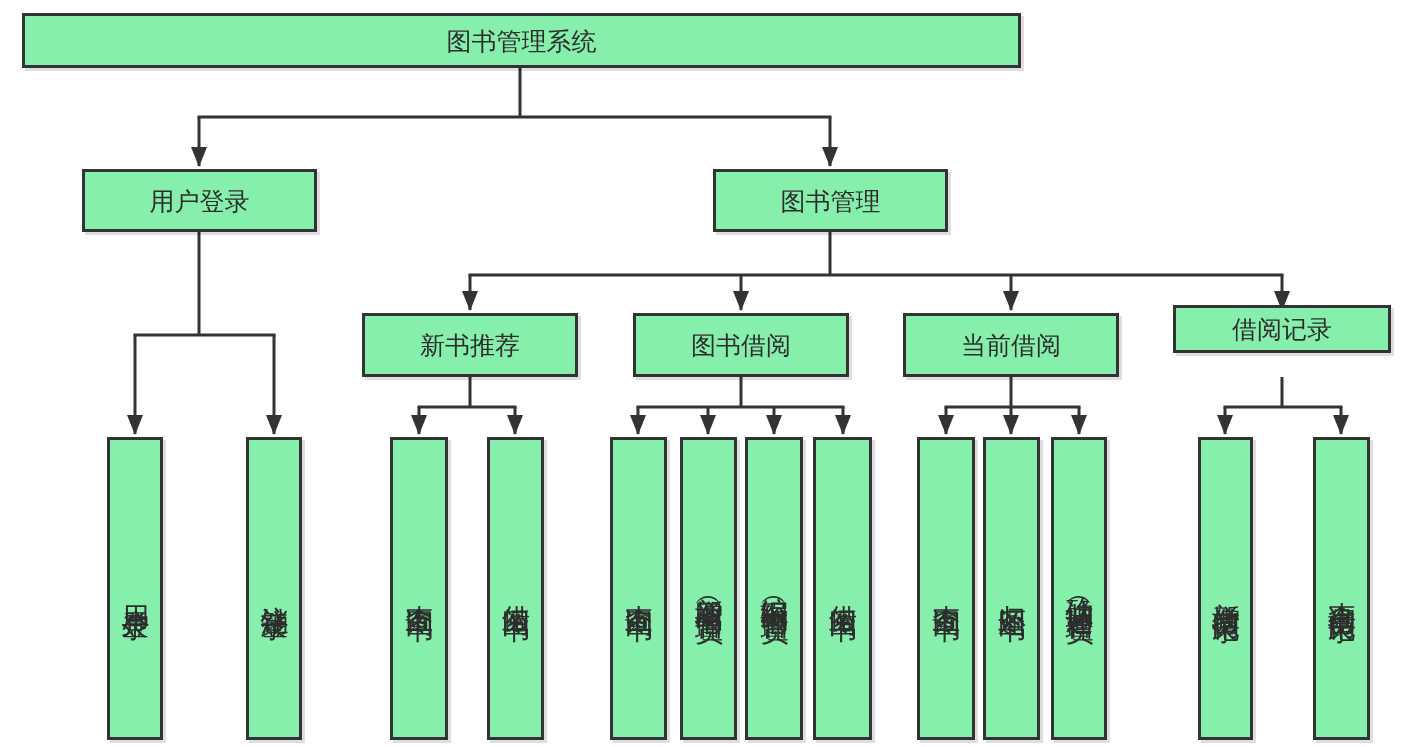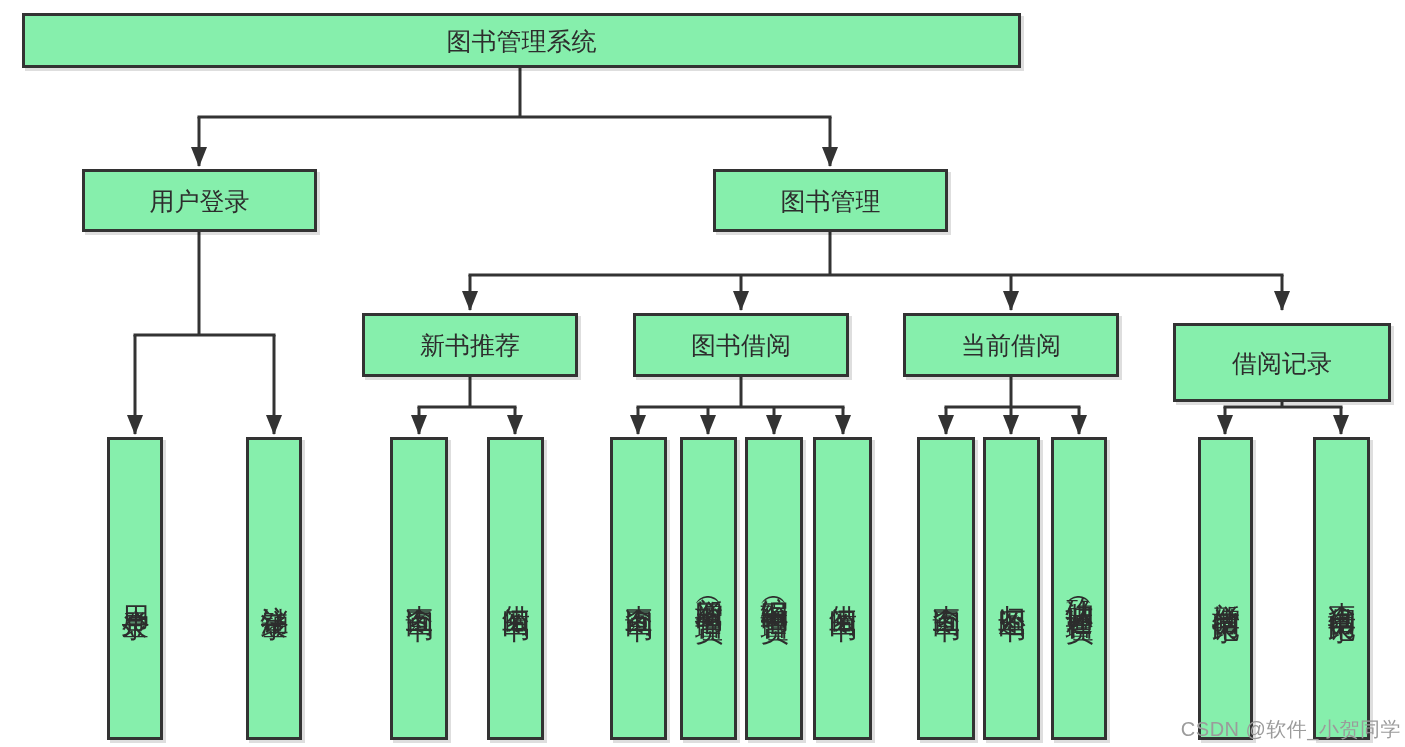--- a/index.html
+++ b/index.html
@@ -131,21 +131,21 @@
 
   <div class="box" style="left:633px;top:313px;width:216px;height:64px">
     <span class="lbl">图书借阅</span>
   </div>
   <div class="box" style="left:362px;top:313px;width:216px;height:64px">
     <span class="lbl">新书推荐</span>
   </div>
   <div class="box" style="left:903px;top:313px;width:216px;height:64px">
     <span class="lbl">当前借阅</span>
   </div>
-  <div class="box" style="left:1173px;top:323px;width:218px;height:79px">
+  <div class="box" style="left:1173px;top:305px;width:218px;height:48px">
     <span class="lbl">借阅记录</span>
   </div>
 
   <div class="box leaf" style="left:107px;top:437px;width:56px;height:303px">
     <span class="lbl v">用户登录</span>
   </div>
   <div class="box leaf" style="left:246px;top:437px;width:56px;height:303px">
     <span class="lbl v">注销登录</span>
   </div>
 
@@ -179,15 +179,14 @@
     <span class="lbl v">确认归还（管理员）</span>
   </div>
 
   <div class="box leaf" style="left:1198px;top:437px;width:55px;height:303px">
     <span class="lbl v">新增借阅记录</span>
   </div>
   <div class="box leaf" style="left:1313px;top:437px;width:57px;height:303px">
     <span class="lbl v">查询借阅记录</span>
   </div>
 
-  <div class="watermark">CSDN @软件_小贺同学</div>
 
 </div>
 
 </body></html>

